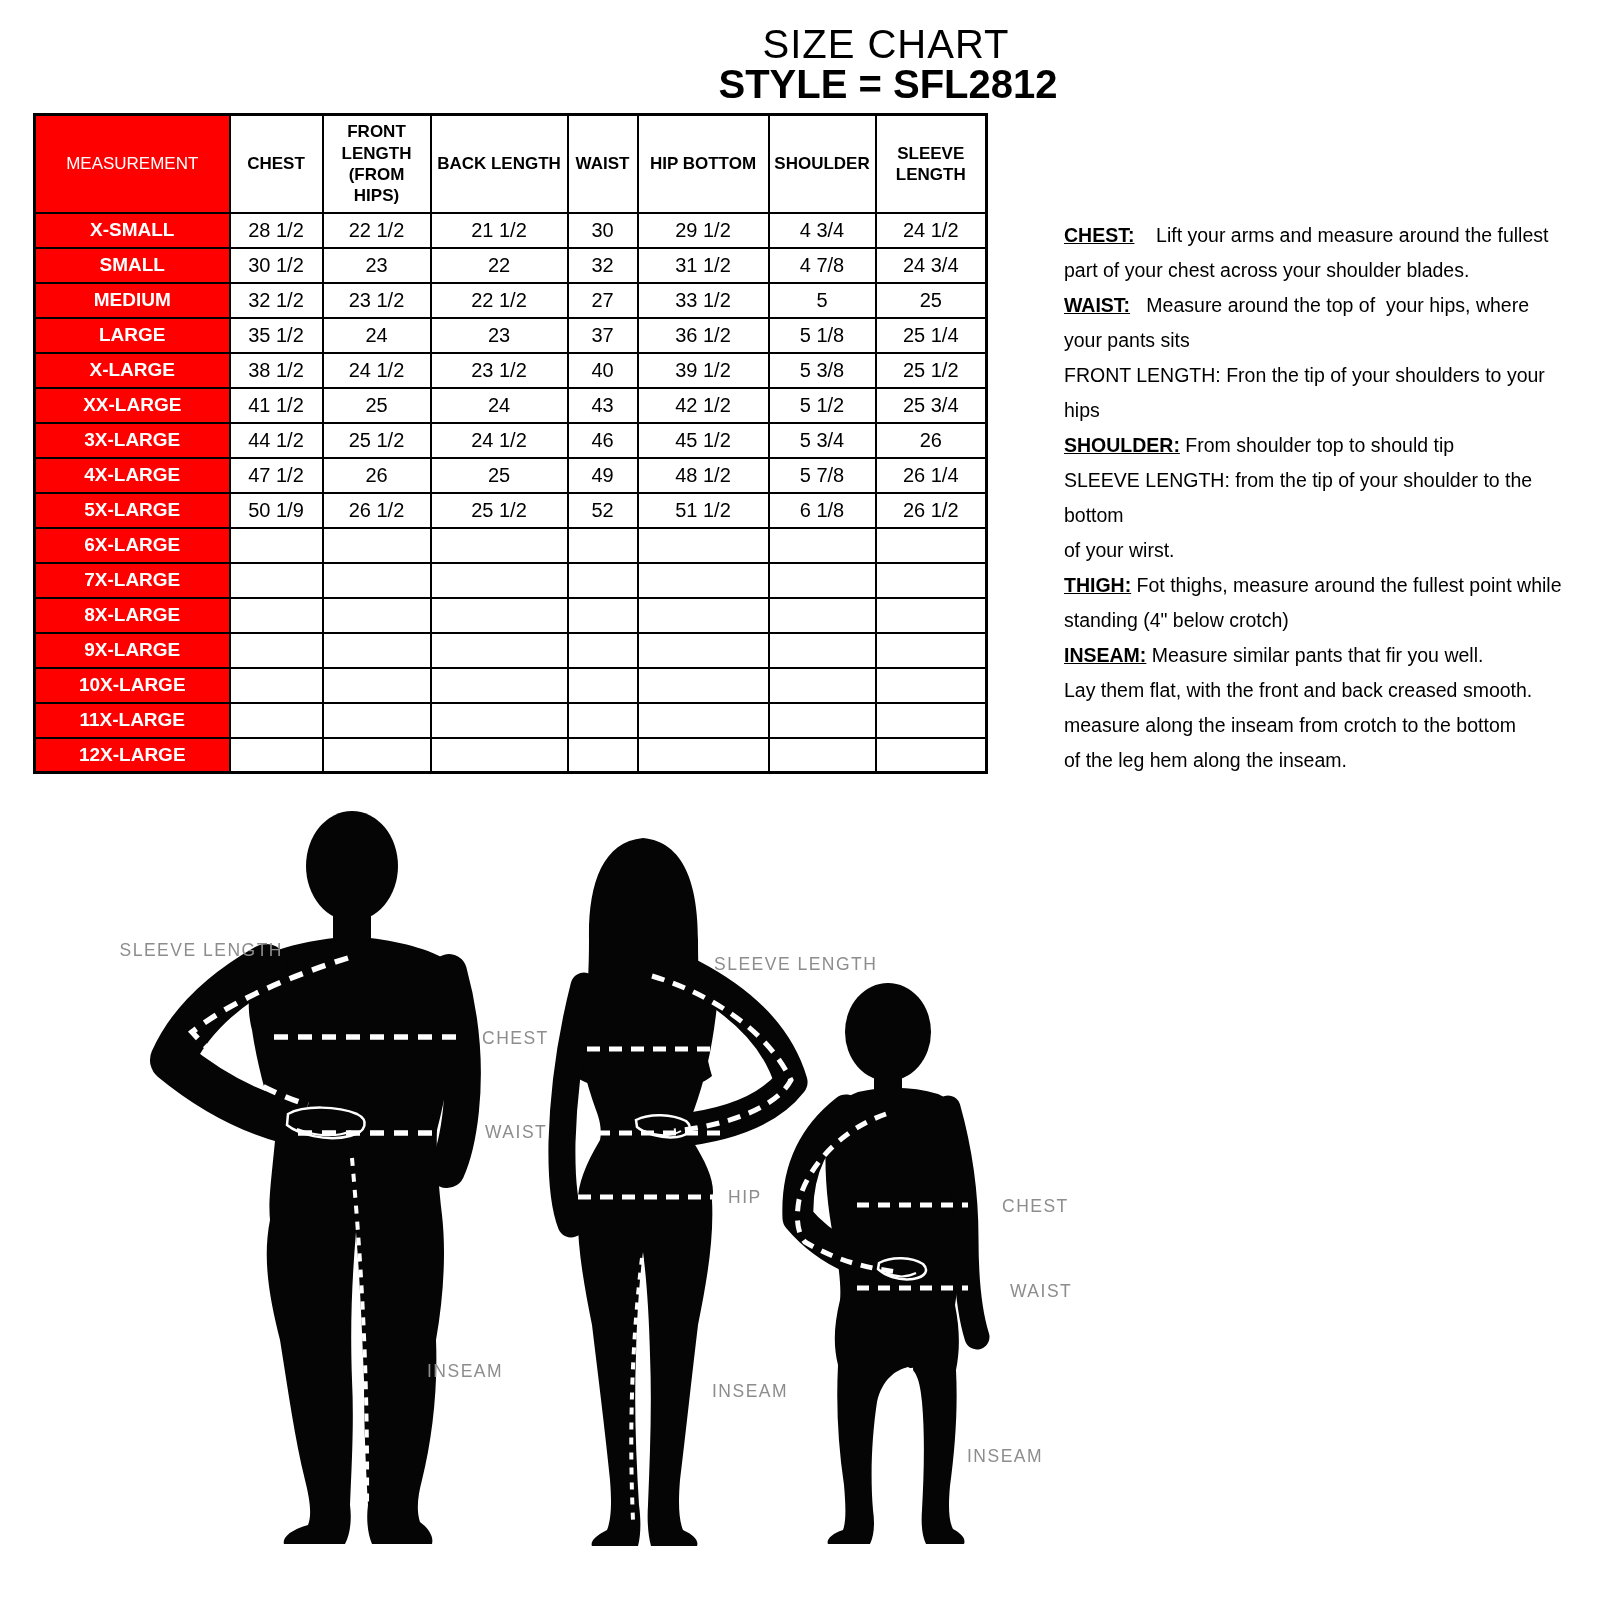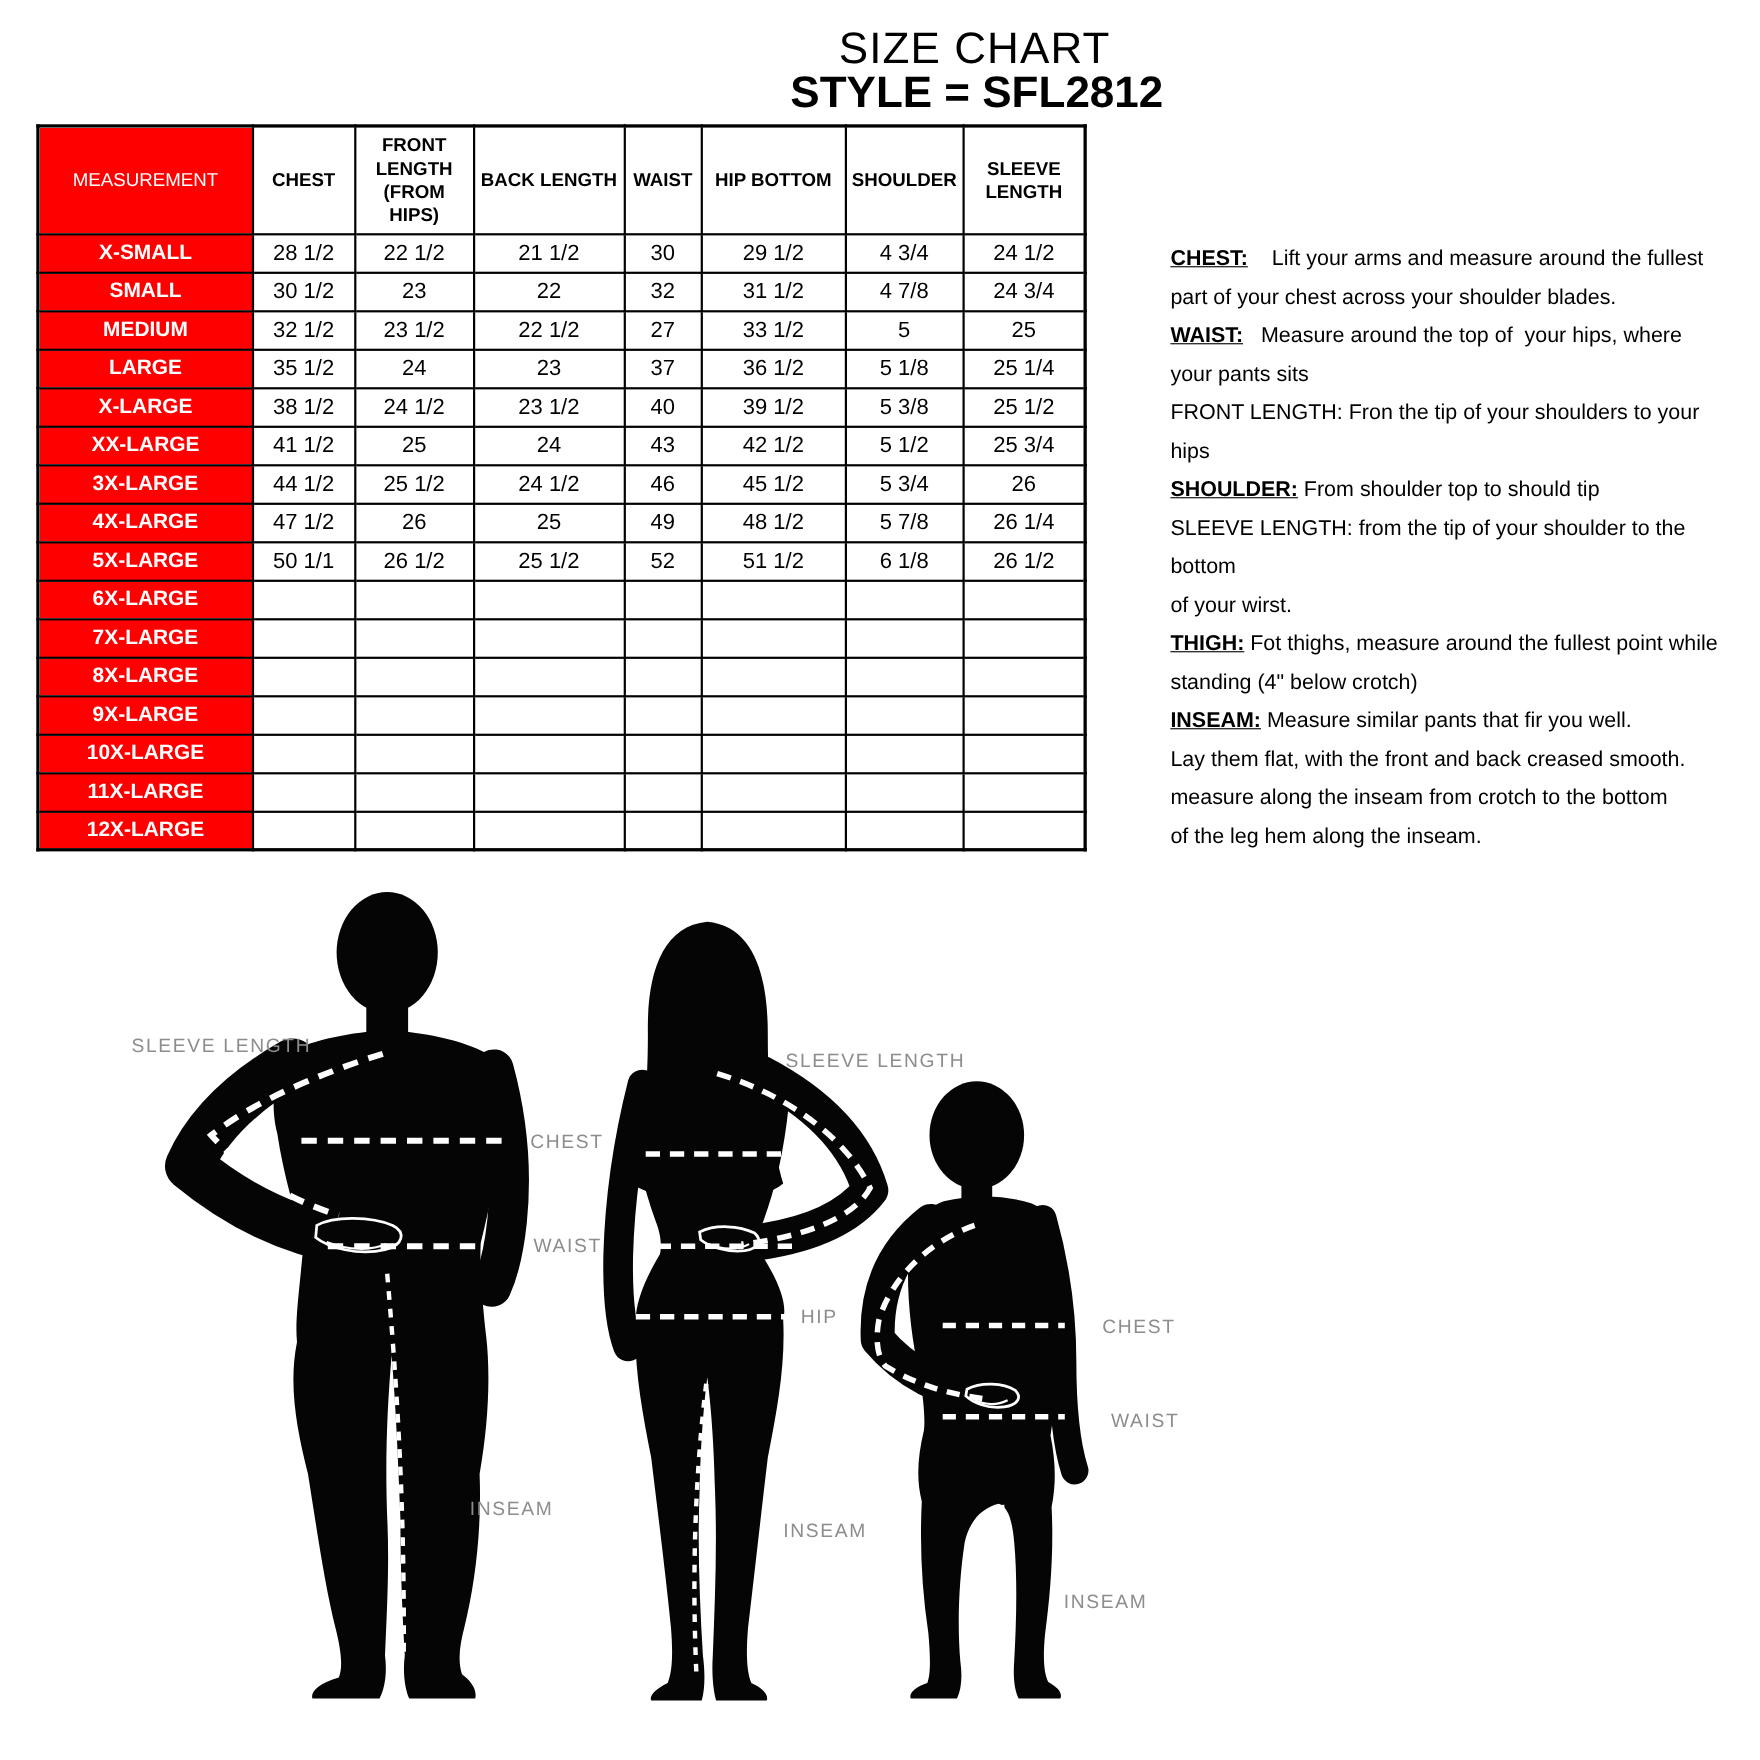--- a/index.html
+++ b/index.html
@@ -147,21 +147,21 @@
         <td class="value-cell">47 1/2</td>
         <td class="value-cell">26</td>
         <td class="value-cell">25</td>
         <td class="value-cell">49</td>
         <td class="value-cell">48 1/2</td>
         <td class="value-cell">5 7/8</td>
         <td class="value-cell">26 1/4</td>
       </tr>
       <tr>
         <td class="size-cell">5X-LARGE</td>
-        <td class="value-cell">50 1/1</td>
+        <td class="value-cell">50 1/9</td>
         <td class="value-cell">26 1/2</td>
         <td class="value-cell">25 1/2</td>
         <td class="value-cell">52</td>
         <td class="value-cell">51 1/2</td>
         <td class="value-cell">6 1/8</td>
         <td class="value-cell">26 1/2</td>
       </tr>
       <tr>
         <td class="size-cell">6X-LARGE</td>
         <td class="value-cell"></td>

